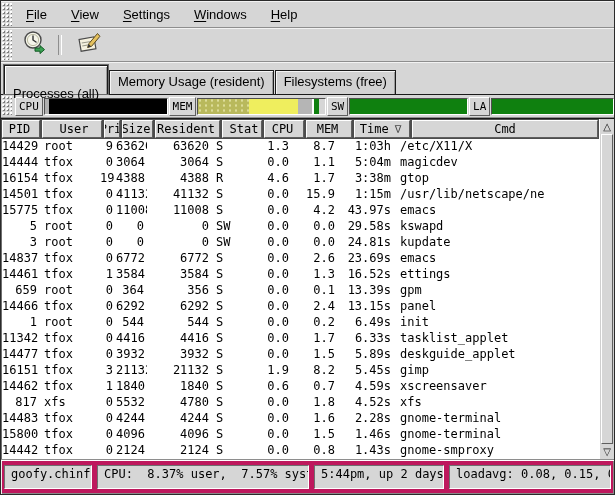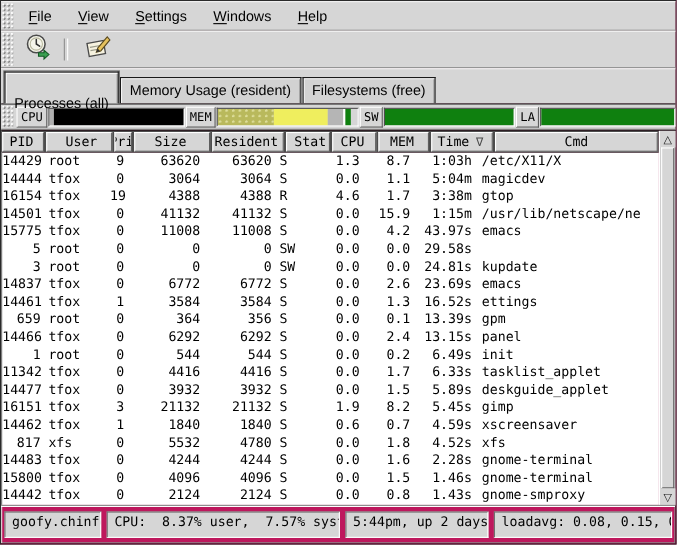--- a/index.html
+++ b/index.html
@@ -47,21 +47,21 @@
          border-color:#fff #5e5e5e #5e5e5e #fff;display:flex;align-items:center;justify-content:center;
          font:12px "DejaVu Sans Mono",monospace;white-space:nowrap;overflow:hidden;}
   .sort-ind{margin-left:6px;color:#4a4a4a;font-size:11px;}
   .tbody{flex:1;background:#fff;overflow:hidden;border-left:1px solid #6f6f6f;box-sizing:border-box;}
   .trow{display:flex;height:16px;line-height:16px;font:12px "DejaVu Sans Mono",monospace;
         color:#000;white-space:nowrap;}
   .cell{box-sizing:border-box;overflow:hidden;}
   .c0{width:38px;text-align:right;padding-right:3px;}
   .c1{width:60px;text-align:left;padding-left:4px;}
   .c2{width:16px;text-align:right;padding-right:3px;}
-  .c3{width:69px;text-align:right;padding-right:3px;}
+  .c3{width:31px;text-align:right;padding-right:3px;}
   .c4{width:65px;text-align:right;padding-right:3px;}
   .c5{width:40px;text-align:left;padding-left:4px;}
   .c6{width:40px;text-align:right;padding-right:3px;}
   .c7{width:46px;text-align:right;padding-right:3px;}
   .c8{width:56px;text-align:right;padding-right:3px;}
   .c9{flex:1;text-align:left;padding-left:6px;}
   .thead .hcell.c9{justify-content:center;padding-left:0;}
   .thead .hcell{text-align:center;}
   
   .vscroll{width:15px;display:flex;flex-direction:column;background:#cfcfcf;
@@ -236,20 +236,21 @@
           <div class="trow">
             <div class="cell c0">5</div>
             <div class="cell c1">root</div>
             <div class="cell c2">0</div>
             <div class="cell c3">0</div>
             <div class="cell c4">0</div>
             <div class="cell c5">SW</div>
             <div class="cell c6">0.0</div>
             <div class="cell c7">0.0</div>
             <div class="cell c8">29.58s</div>
+            <div class="cell c9">kswapd</div>
           </div>
           <div class="trow">
             <div class="cell c0">3</div>
             <div class="cell c1">root</div>
             <div class="cell c2">0</div>
             <div class="cell c3">0</div>
             <div class="cell c4">0</div>
             <div class="cell c5">SW</div>
             <div class="cell c6">0.0</div>
             <div class="cell c7">0.0</div>

